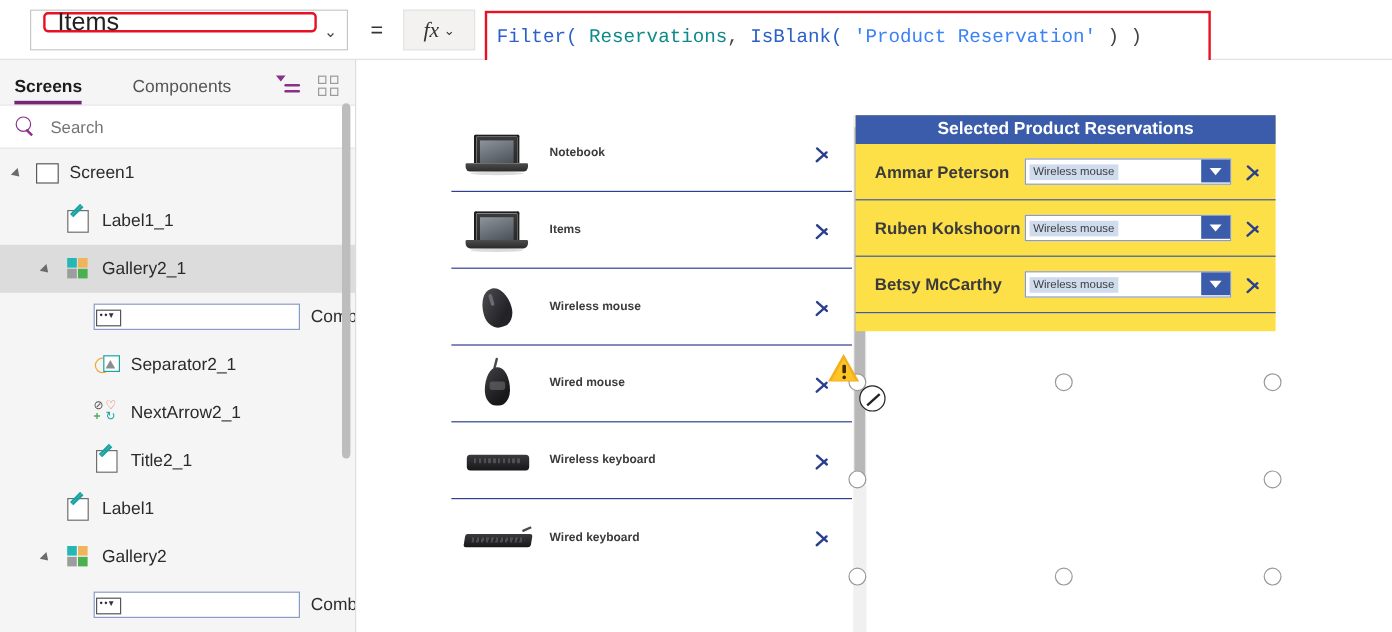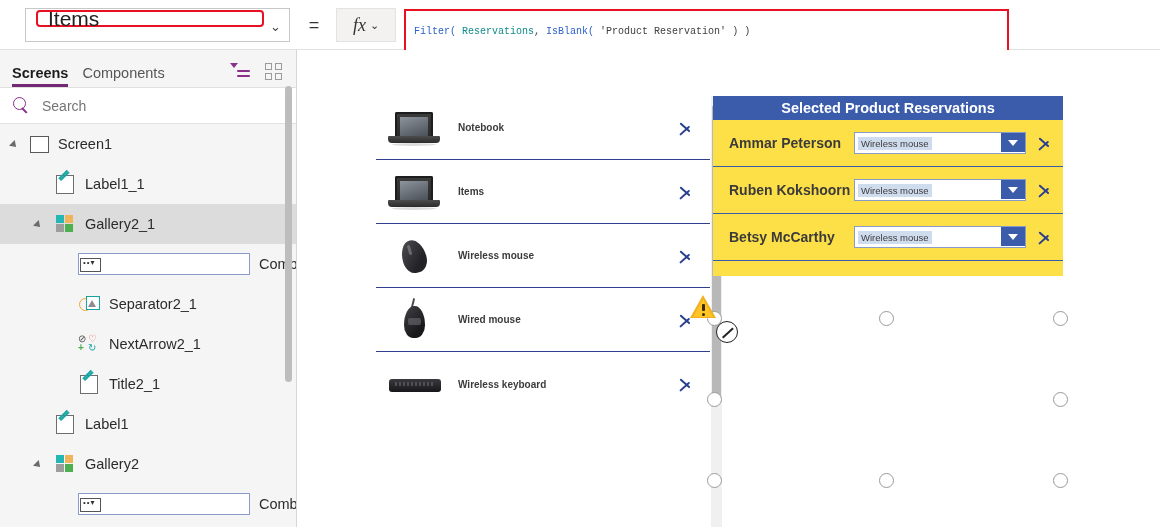--- a/index.html
+++ b/index.html
@@ -44,36 +44,36 @@
     display:flex; align-items:center; justify-content:center; gap:4px;
     font-style:italic; font-size:18px; color:#333;
     font-family:"Liberation Serif", serif;
   }
   #fx-btn .chev { font-style:normal; font-size:11px; font-family:"Liberation Sans",sans-serif; }
   #formula-box {
     position:absolute; left:404px; top:9px; width:605px; height:44px;
     border:2px solid #e81123; background:#fff;
     display:flex; align-items:center; padding-left:8px;
     font-family:"Liberation Mono","DejaVu Sans Mono",monospace;
-    font-size:10px; white-space:pre;
+    font-size:16px; white-space:pre;
   }
   .tok-fn    { color:#2b5fc9; }
   .tok-tbl   { color:#0f8a8a; }
   .tok-punct { color:#444; }
-  .tok-str   { color:#404040; }
+  .tok-str   { color:#3b82f6; }
 
   
   #sidebar {
     position:absolute; left:0; top:50px; width:297px; height:477px;
     background:#f5f5f5; border-right:1px solid #d6d6d6;
     overflow:hidden;
   }
   #tabs {
     height:37px; background:#f5f5f5; display:flex; align-items:flex-end;
-    padding-left:10px; position:relative;
+    padding-left:10px; position:relative;gap:28px;
   }
   .tab {
     padding:0 12px 6px 2px; font-size:14.5px; color:#555; cursor:pointer;
     position:relative;
   }
   .tab.active { color:#1c1c1c; font-weight:bold; }
   .tab.active::after {
     content:""; position:absolute; left:2px; right:12px; bottom:0;
     height:3px; background:#742774;
   }
@@ -578,20 +578,30 @@
       </div>
       <div class="prow">
         <div class="pthumb">
           <div class="dev kbd">
             <div class="board"></div>
           </div>
         </div>
         <div class="pname">Wireless keyboard</div>
         <div class="pchev"></div>
       </div>
+      <div class="prow">
+        <div class="pthumb">
+          <div class="dev kbd wired">
+            <div class="board"></div>
+            <div class="cord"></div>
+          </div>
+        </div>
+        <div class="pname">Wired keyboard</div>
+        <div class="pchev"></div>
+      </div>
     </div>
 
   <div id="gal-scrollbar">
     <div id="gal-up"></div>
     <div id="gal-thumb"></div>
   </div>
 
   <div id="panel-selected">
     <div class="rhead">Selected Product Reservations</div>
     <div id="selected-rows">

